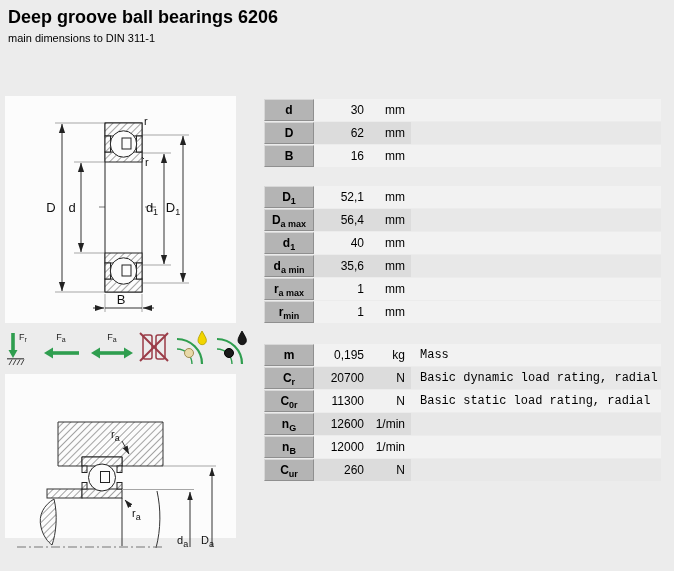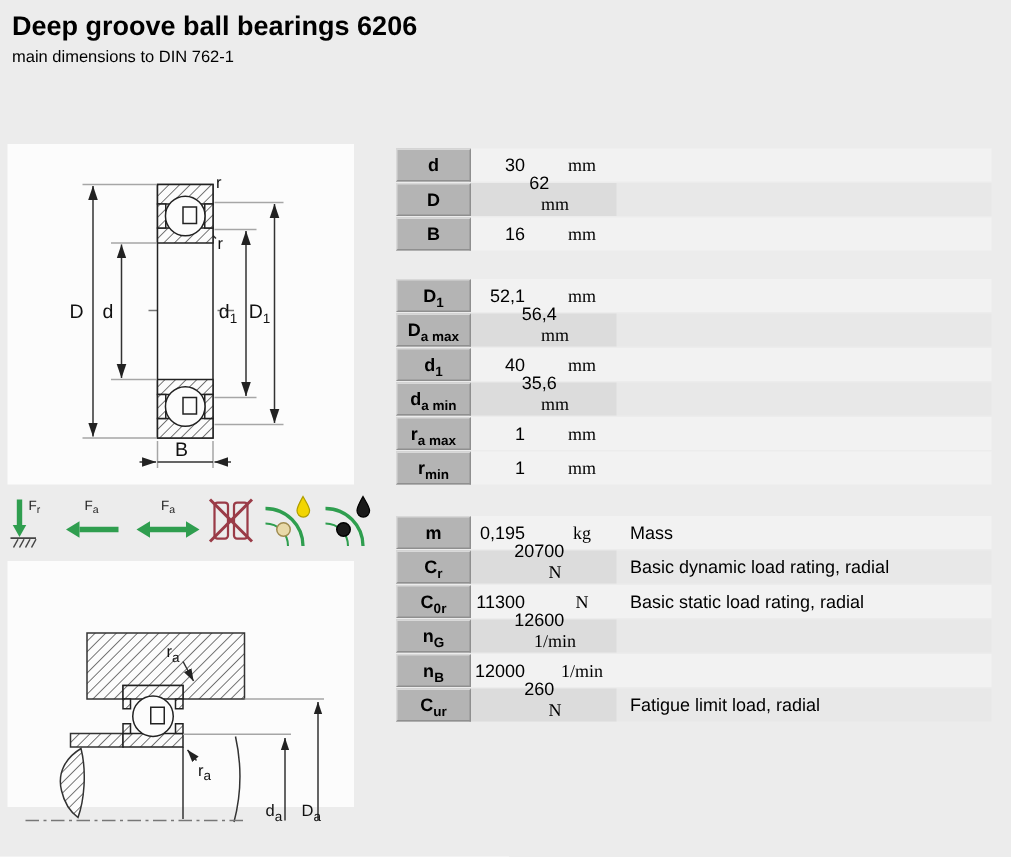--- a/index.html
+++ b/index.html
@@ -13,40 +13,40 @@
   .icon-row{position:absolute;left:6px;top:329px;height:40px;display:flex;align-items:flex-start;gap:3px;}
   .spec-table{position:absolute;left:264px;width:397px;}
   .spec-row{display:flex;height:22px;margin-bottom:1px;background:#f2f2f2;font-size:12px;align-items:stretch;}
   .spec-row.shaded{background:#e8e8e8;}
   .sym{width:50px;box-sizing:border-box;background:#b4b4b4;
        border:1px solid #8f8f8f;border-top-color:#d8d8d8;border-left-color:#d8d8d8;
        font-weight:bold;text-align:center;line-height:20px;font-size:12px;}
   .sym sub{font-size:9px;}
   .val{width:97px;display:flex;justify-content:flex-end;align-items:center;
        box-sizing:border-box;padding-right:6px;}
-  .spec-row.shaded .val{background:#dcdcdc;flex-direction:column;}
+  .spec-row.shaded .val{background:#dcdcdc;}
   .num{text-align:center;}
-  .unit{width:34px;text-align:center;margin-left:21px;font-family:Liberation Serif, serif;}
-  .desc{flex:1;padding-left:9px;display:flex;align-items:center;}
+  .unit{width:34px;text-align:right;margin-left:7px;}
+  .desc{flex:1;padding-left:9px;display:flex;align-items:center;font-family:Liberation Mono, monospace;}
   svg .ext{stroke:#a6a6a6;stroke-width:1;}
   svg .dim{stroke:#333;stroke-width:1;}
   svg .cline{stroke:#777;stroke-width:1;stroke-dasharray:9 3 2 3;}
   svg .lbl{font-family:"Liberation Sans",sans-serif;font-size:13px;fill:#111;}
   svg .lbl-s{font-family:"Liberation Sans",sans-serif;font-size:11px;fill:#111;}
   svg .sub{font-size:9px;}
   svg .icolbl{font-family:"Liberation Sans",sans-serif;font-size:9px;fill:#222;}
   svg .icosub{font-size:7px;}
 </style>
 </head>
 <body>
 
 <div class="page">
 
   <h1 class="title">Deep groove ball bearings 6206</h1>
-  <div class="subtitle">main dimensions to DIN 762-1</div>
+  <div class="subtitle">main dimensions to DIN 311-1</div>
 
   <div class="panel panel-top">
     <svg width="231" height="227" viewBox="0 0 231 227">
       <defs>
         <pattern id="hatch1" width="5" height="5" patternUnits="userSpaceOnUse" patternTransform="rotate(45)">
           <rect width="5" height="5" fill="#fcfcfc"></rect>
           <line x1="0" y1="0" x2="0" y2="5" stroke="#4a4a4a" stroke-width="1"></line>
         </pattern>
         <marker id="arrT" viewBox="0 0 10 8" refX="9.3" refY="4" markerWidth="10" markerHeight="8" orient="auto-start-reverse" markerUnits="userSpaceOnUse">
           <path d="M0,0.8 L9.5,4 L0,7.2 Z" fill="#222"></path>
@@ -305,17 +305,16 @@
           <span class="num">12000</span>
           <span class="unit">1/min</span>
         </div>
       </div>
       <div class="spec-row shaded">
         <div class="sym"><span>C</span><sub>ur</sub></div>
         <div class="val">
           <span class="num">260</span>
           <span class="unit">N</span>
         </div>
-        <div class="desc">Fatigue limit load, radial</div>
       </div>
     </div>
 
 </div>
 
 </body></html>

